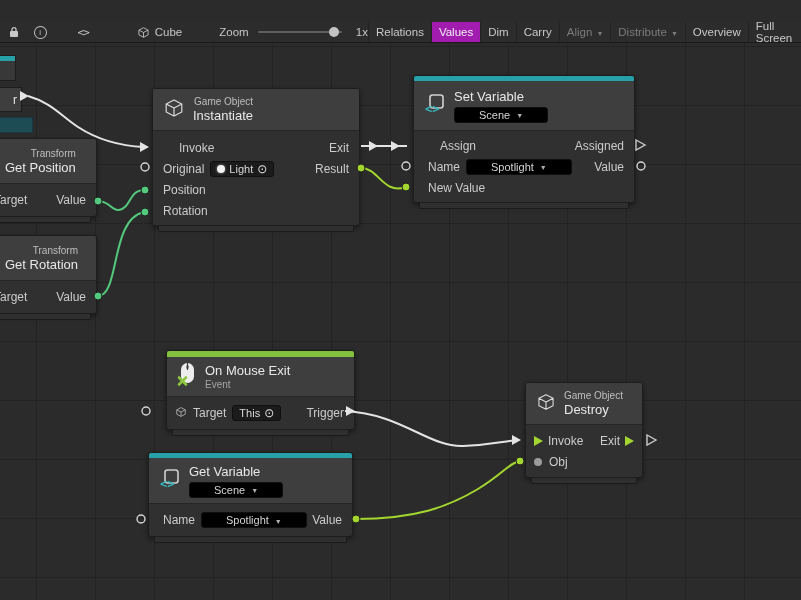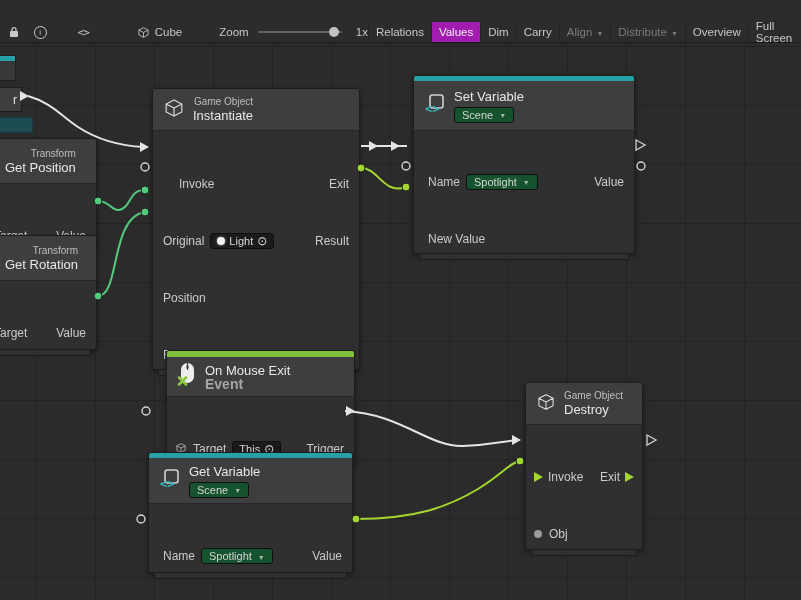--- a/index.html
+++ b/index.html
@@ -32,33 +32,33 @@
     background-size:59px 59px;background-position:36px 0,0 3px;}
   
   .node{position:absolute;background:#303030;border:1px solid #1D1D1D;border-radius:3px;color:#CDCDCD;
         font-size:12px;box-shadow:0 2px 5px rgba(0,0,0,.45);box-sizing:border-box;}
   .accent{height:5px;border-radius:2px 2px 0 0;}
   .node-header{background:#3E3E3E;display:flex;align-items:center;gap:8px;padding:0 10px;box-sizing:border-box;
                border-bottom:1px solid #262626;border-radius:2px 2px 0 0;}
   .header-text{display:flex;flex-direction:column;gap:1px;}
   .cat{font-size:10px;color:#BFBFBF;line-height:11px;text-align:right;}
   .title{font-size:13px;color:#E8E8E8;line-height:15px;}
-  .sub{font-size:14px;color:#A5A5A5;line-height:11px;font-weight:bold;}
+  .sub{font-size:10px;color:#A5A5A5;line-height:11px;}
   .node-body{padding:6px 0 4px;}
-  .row{display:flex;align-items:center;justify-content:space-between;height:21px;padding:0 10px;position:relative;color:#CBCBCB;margin-top:36px;}
+  .row{display:flex;align-items:center;justify-content:space-between;height:21px;padding:0 10px;position:relative;color:#CBCBCB;}
   .row.h24{height:24px;}
   .rleft,.rright{display:flex;align-items:center;gap:6px;}
   .indent{padding-left:16px;}
   .node-footer{position:absolute;left:5px;right:5px;bottom:-7px;height:5px;background:#2F2F2F;
                border:1px solid #1B1B1B;border-top:none;border-radius:0 0 2px 2px;}
   
   .chip{display:inline-flex;align-items:center;gap:4px;background:#1B1B1B;border:1px solid #0F0F0F;border-radius:3px;
         padding:1px 6px;font-size:11px;color:#D8D8D8;}
-  .dd{display:inline-flex;align-items:center;gap:6px;background:#14532d;border:1px solid #0F0F0F;border-radius:3px;
-      padding:1px 7px;font-size:11px;color:#D4D4D4;}
+  .dd{display:inline-flex;align-items:center;gap:6px;background:#000000;border:1px solid #0F0F0F;border-radius:3px;
+      padding:1px 24px;font-size:11px;color:#D4D4D4;}
   .dd .caret{font-size:7px;color:#ADADAD;}
   .picker{color:#DCDCDC;font-size:12px;line-height:10px;}
   .light-dot{width:8px;height:8px;border-radius:50%;background:#F2F2F2;box-shadow:0 0 3px #FFFFFF88;}
   .dot-gray{width:8px;height:8px;border-radius:50%;background:#9C9C9C;}
   .arrow-green{width:0;height:0;border-left:9px solid #A3D62E;border-top:5px solid transparent;border-bottom:5px solid transparent;}
   
   .frag{position:absolute;box-sizing:border-box;}
   
   .wires{position:absolute;top:0;left:0;pointer-events:none;}
 </style>
@@ -230,20 +230,28 @@
         </span>
         <span class="header-text">
           <span class="title">Set Variable</span>
           <span class="dd" style="margin-top:2px;align-self:flex-start;">
             <span>Scene</span>
             <span class="caret">▼</span>
           </span>
         </span>
       </div>
       <div class="node-body" style="padding:4px 0;">
+        <div class="row">
+          <span class="rleft indent">
+              <span>Assign</span>
+            </span>
+          <span class="rright">
+              <span>Assigned</span>
+            </span>
+        </div>
         <div class="row" style="padding-left:14px;">
           <span class="rleft">
             <span>Name</span>
             <span class="dd">
               <span>Spotlight</span>
               <span class="caret">▼</span>
             </span>
           </span>
           <span class="rright">
               <span>Value</span>

